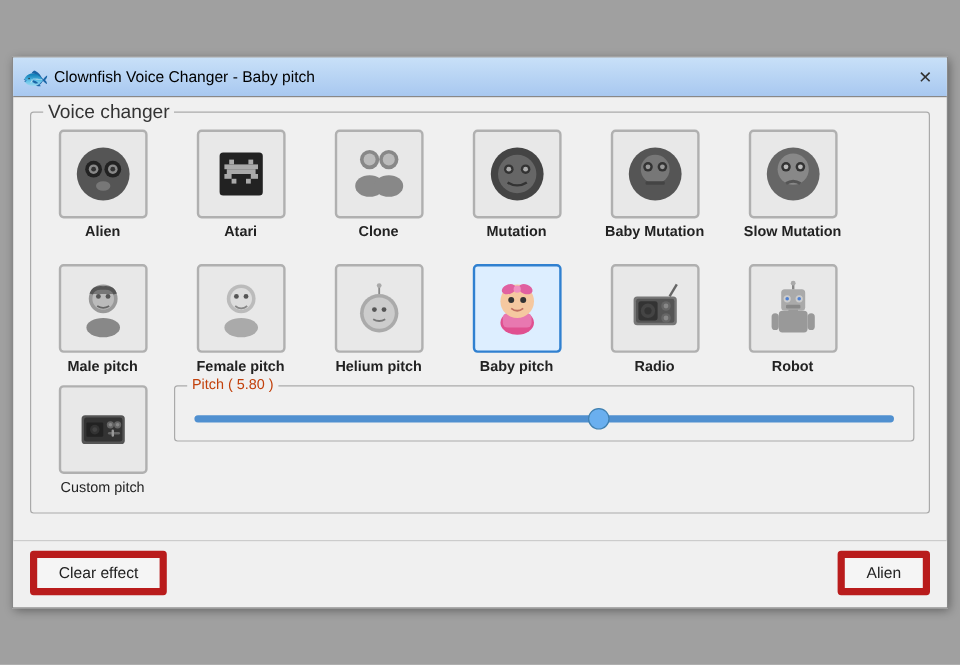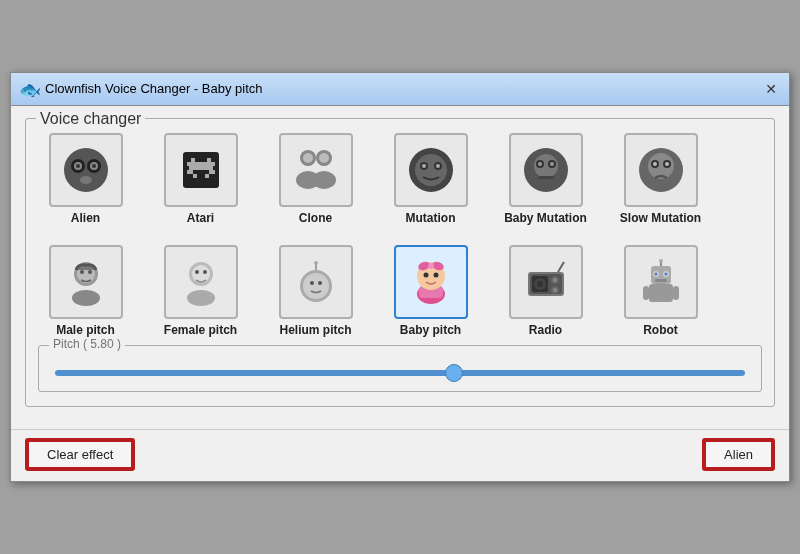--- a/index.html
+++ b/index.html
@@ -126,21 +126,21 @@
       padding: 8px 12px 12px 12px;
       position: relative;
     }
     .pitch-legend {
       position: absolute;
       top: -9px;
       left: 10px;
       background: #f0f0f0;
       padding: 0 4px;
       font-size: 12px;
-      color: #737373;
+      color: #c2410c;
     }
     .slider-container {
       margin-top: 10px;
       padding: 0 4px;
     }
     input[type=range] {
       -webkit-appearance: none;
       appearance: none;
       width: 100%;
       height: 6px;
@@ -162,21 +162,21 @@
       display: flex;
       justify-content: space-between;
       align-items: center;
       padding: 8px 14px 10px 14px;
       border-top: 1px solid #ccc;
       background: #f0f0f0;
     }
     .footer-btn {
       padding: 5px 18px;
       background: #f5f5f5;
-      border: 4px solid #b91c1c;
+      border: 6px solid #b91c1c;
       border-radius: 3px;
       cursor: pointer;
       font-size: 13px;
       color: #222;
     }
 
     
     .icon-svg {
       width: 52px;
       height: 52px;
@@ -403,20 +403,41 @@
 
               <rect x="8" y="30" width="6" height="14" rx="3" fill="#999"></rect>
               <rect x="38" y="30" width="6" height="14" rx="3" fill="#999"></rect>
             </svg>
           </div>
           <span class="icon-label">Robot</span>
         </div>
       </div>
 
       <div class="bottom-row">
+        <div class="custom-item">
+          <div class="icon-box">
+            <svg class="icon-svg" viewBox="0 0 52 52">
+              <rect x="8" y="14" width="36" height="24" rx="3" fill="#555"></rect>
+              <rect x="10" y="16" width="32" height="20" rx="2" fill="#333"></rect>
+
+              <rect x="12" y="20" width="14" height="12" rx="1" fill="#222"></rect>
+              <circle cx="19" cy="26" r="4" fill="#333"></circle>
+              <circle cx="19" cy="26" r="2" fill="#444"></circle>
+
+              <circle cx="32" cy="22" r="3" fill="#666"></circle>
+              <circle cx="32" cy="22" r="1.5" fill="#888"></circle>
+              <circle cx="38" cy="22" r="3" fill="#666"></circle>
+              <circle cx="38" cy="22" r="1.5" fill="#888"></circle>
+
+              <rect x="30" y="28" width="10" height="2" rx="1" fill="#666"></rect>
+              <rect x="33" y="26" width="2" height="6" rx="1" fill="#999"></rect>
+            </svg>
+          </div>
+          <span class="icon-label">Custom pitch</span>
+        </div>
 
         <div class="pitch-group">
           <span class="pitch-legend">Pitch ( 5.80 )</span>
           <div class="slider-container">
             <input type="range" min="0" max="100" value="58" style="">
           </div>
         </div>
       </div>
     </div>
   </div>

